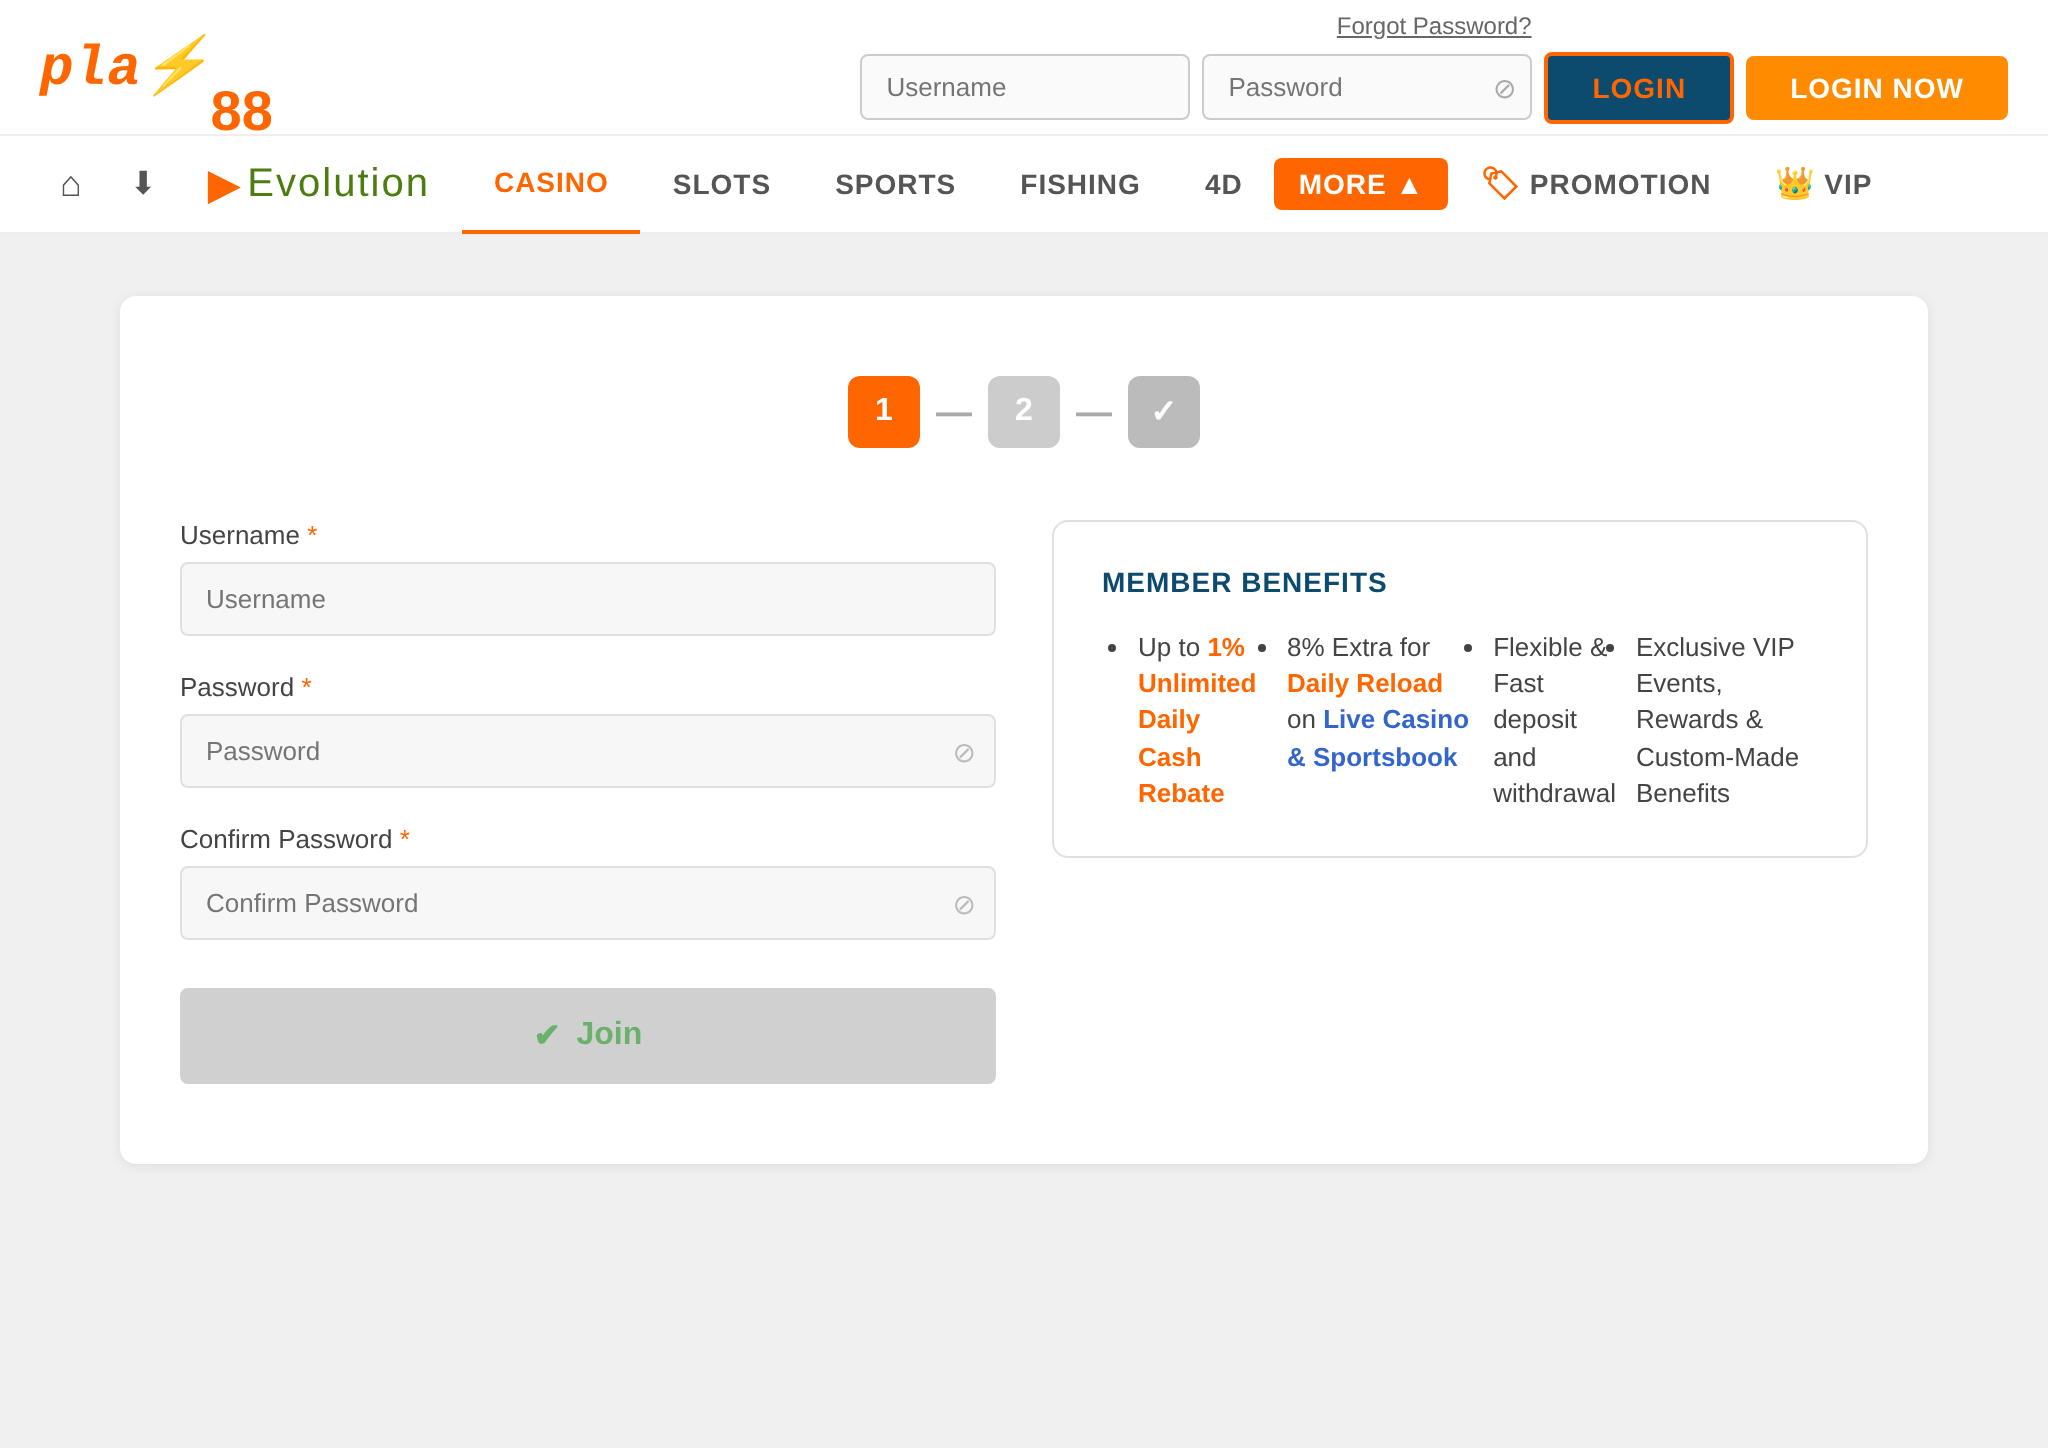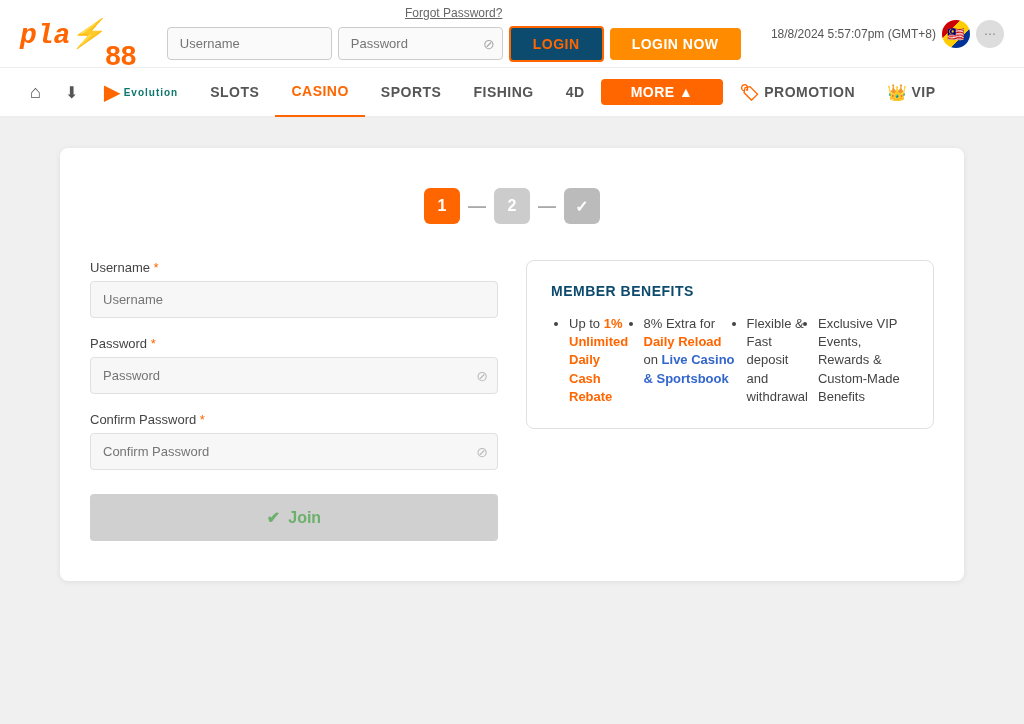--- a/index.html
+++ b/index.html
@@ -138,23 +138,23 @@
       gap: 4px;
       margin: 0 12px;
       cursor: pointer;
     }
     .evolution-arrow {
       color: #ff6600;
       font-size: 20px;
       font-weight: bold;
     }
     .evolution-text {
-      font-size: 10px;
-      font-weight: bold;
-      color: #0f766e;
+      font-size: 20px;
+      font-weight: normal;
+      color: #4d7c0f;
       letter-spacing: 1px;
     }
     .nav-items {
       display: flex;
       align-items: center;
       gap: 0;
       flex: 1;
     }
     .nav-item {
       padding: 0 16px;
@@ -165,21 +165,21 @@
       font-weight: 600;
       color: #555;
       cursor: pointer;
       letter-spacing: 0.5px;
     }
     .nav-item.active { color: #ff6600; border-bottom: 2px solid #ff6600; }
     .nav-more {
       background: #ff6600;
       color: #fff !important;
       border-radius: 4px;
-      padding: 5px 30px !important;
+      padding: 5px 12px !important;
       height: auto !important;
     }
     .nav-promotion {
       display: flex;
       align-items: center;
       gap: 4px;
     }
     .promo-icon { color: #ff6600; font-size: 16px; }
     .vip-item {
       display: flex;
@@ -377,39 +377,34 @@
       <input class="top-input" type="text" placeholder="Username" style="">
       <div class="input-wrap">
         <input class="top-input" type="password" placeholder="Password" style="">
         <span class="input-eye">⊘</span>
       </div>
       <button class="btn-login">LOGIN</button>
       <button class="btn-join">LOGIN NOW</button>
     </div>
   </div>
 
-  <div class="top-right">
-    <span class="datetime">18/8/2024 5:57:07pm (GMT+8)</span>
-    <div class="flag-circle">🇲🇾</div>
-    <div class="settings-circle">⋯</div>
-  </div>
 </div>
 
 <div class="nav-bar">
   <div class="nav-icon">⌂</div>
   <div class="nav-icon" style="font-size:16px;">⬇</div>
 
   <div class="evolution-logo">
     <span class="evolution-arrow">▶</span>
     <span class="evolution-text">Evolution</span>
   </div>
 
   <nav class="nav-items">
+    <div class="nav-item active">CASINO</div>
     <div class="nav-item">SLOTS</div>
-    <div class="nav-item active">CASINO</div>
     <div class="nav-item">SPORTS</div>
     <div class="nav-item">FISHING</div>
     <div class="nav-item">4D</div>
     <div class="nav-item nav-more">MORE ▲</div>
     <div class="nav-item nav-promotion">
       <span class="promo-icon">🏷</span>
       <span>PROMOTION</span>
     </div>
     <div class="nav-item vip-item">
       <span class="vip-icon">👑</span>

